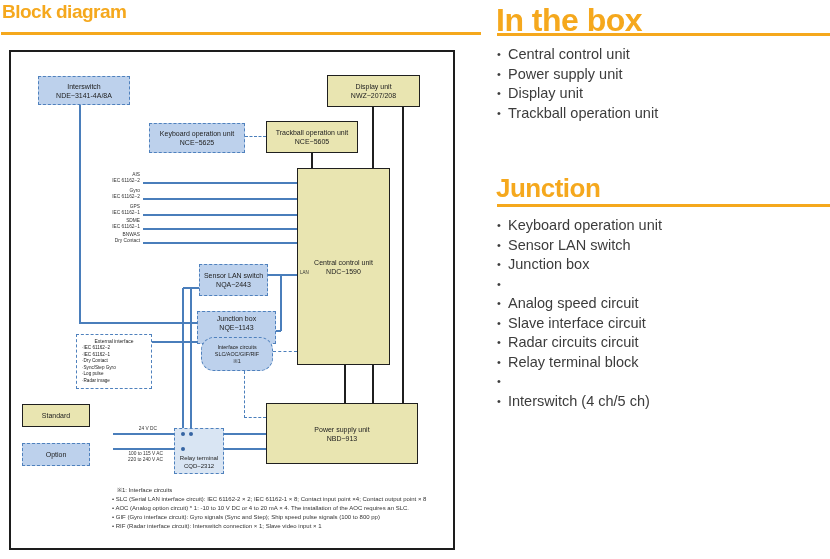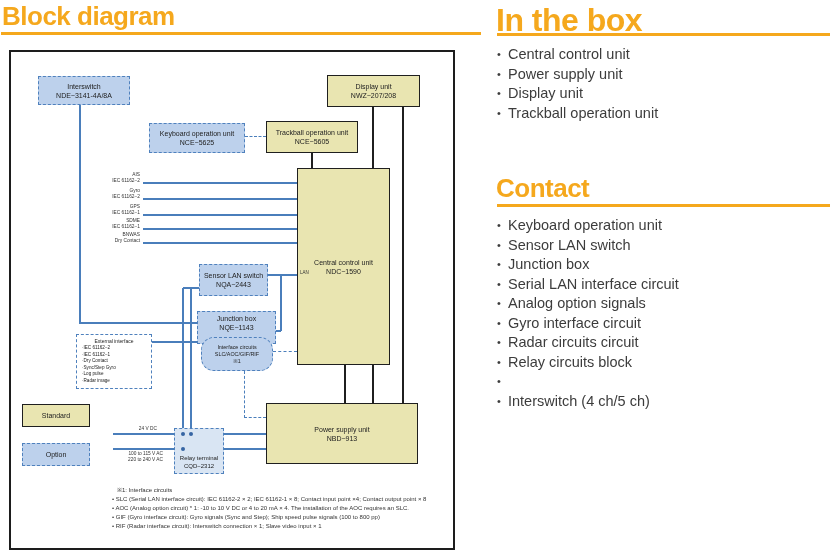--- a/index.html
+++ b/index.html
@@ -26,21 +26,21 @@
   .list{position:absolute;width:330px;font-size:14.5px;line-height:19.5px;color:#3c3c3c;}
   .li{display:flex;}
   .bullet{width:11px;font-size:11px;line-height:inherit;color:#3c3c3c;}
   .small-cap{font-size:4.5px;line-height:5px;position:absolute;color:#333;}
 </style>
 </head>
 <body>
 
 <div class="stage">
 
-  <div class="h-title" style="left:2px;top:1px;font-size:26px;">Block diagram</div>
+  <div class="h-title" style="left:2px;top:1px;font-size:19px;">Block diagram</div>
   <div class="rule" style="left:1px;top:32px;width:480px;"></div>
 
   <div class="frame"></div>
 
   <div class="vline" style="left:311px;top:153px;height:15px;"></div>
   <div class="vline" style="left:372px;top:107px;height:61px;"></div>
   <div class="vline" style="left:402px;top:107px;height:296px;"></div>
   <div class="vline" style="left:344px;top:365px;height:38px;"></div>
   <div class="vline" style="left:372px;top:365px;height:38px;"></div>
 
@@ -191,54 +191,53 @@
     <div class="li">
         <span class="bullet">•</span>
         <span>Display unit</span>
       </div>
     <div class="li">
         <span class="bullet">•</span>
         <span>Trackball operation unit</span>
       </div>
   </div>
 
-  <div class="h-title" style="left:496px;top:173px;font-size:26px;">Contact</div>
+  <div class="h-title" style="left:496px;top:173px;font-size:26px;">Junction</div>
   <div class="rule" style="left:497px;top:204px;width:333px;"></div>
   <div class="list" style="left:497px;top:216px;">
     <div class="li">
         <span class="bullet">•</span>
         <span>Keyboard operation unit</span>
       </div>
     <div class="li">
         <span class="bullet">•</span>
         <span>Sensor LAN switch</span>
       </div>
     <div class="li">
         <span class="bullet">•</span>
         <span>Junction box</span>
       </div>
     <div class="li">
         <span class="bullet">•</span>
-        <span>Serial LAN interface circuit</span>
-      </div>
-    <div class="li">
-        <span class="bullet">•</span>
-        <span>Analog option signals</span>
-      </div>
-    <div class="li">
-        <span class="bullet">•</span>
-        <span>Gyro interface circuit</span>
+      </div>
+    <div class="li">
+        <span class="bullet">•</span>
+        <span>Analog speed circuit</span>
+      </div>
+    <div class="li">
+        <span class="bullet">•</span>
+        <span>Slave interface circuit</span>
       </div>
     <div class="li">
         <span class="bullet">•</span>
         <span>Radar circuits circuit</span>
       </div>
     <div class="li">
         <span class="bullet">•</span>
-        <span>Relay circuits block</span>
+        <span>Relay terminal block</span>
       </div>
     <div class="li">
         <span class="bullet">•</span>
       </div>
     <div class="li">
         <span class="bullet">•</span>
         <span>Interswitch (4 ch/5 ch)</span>
       </div>
   </div>
 

